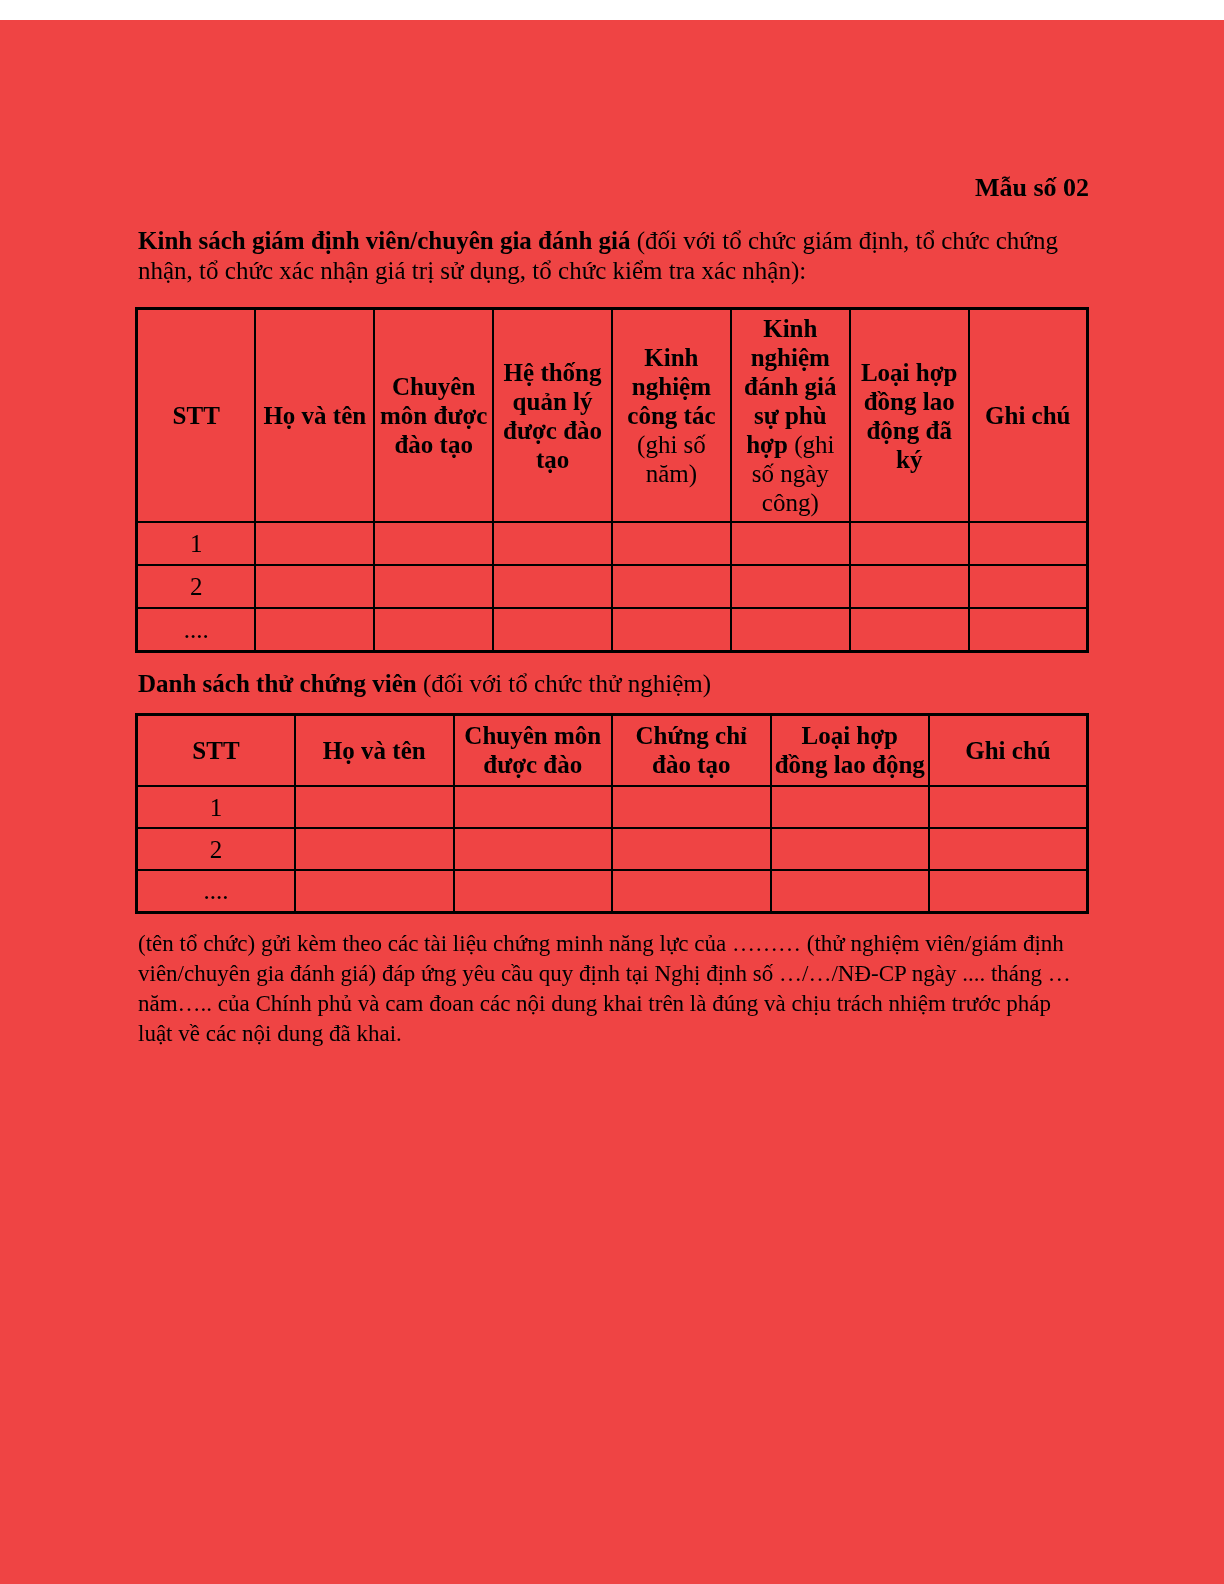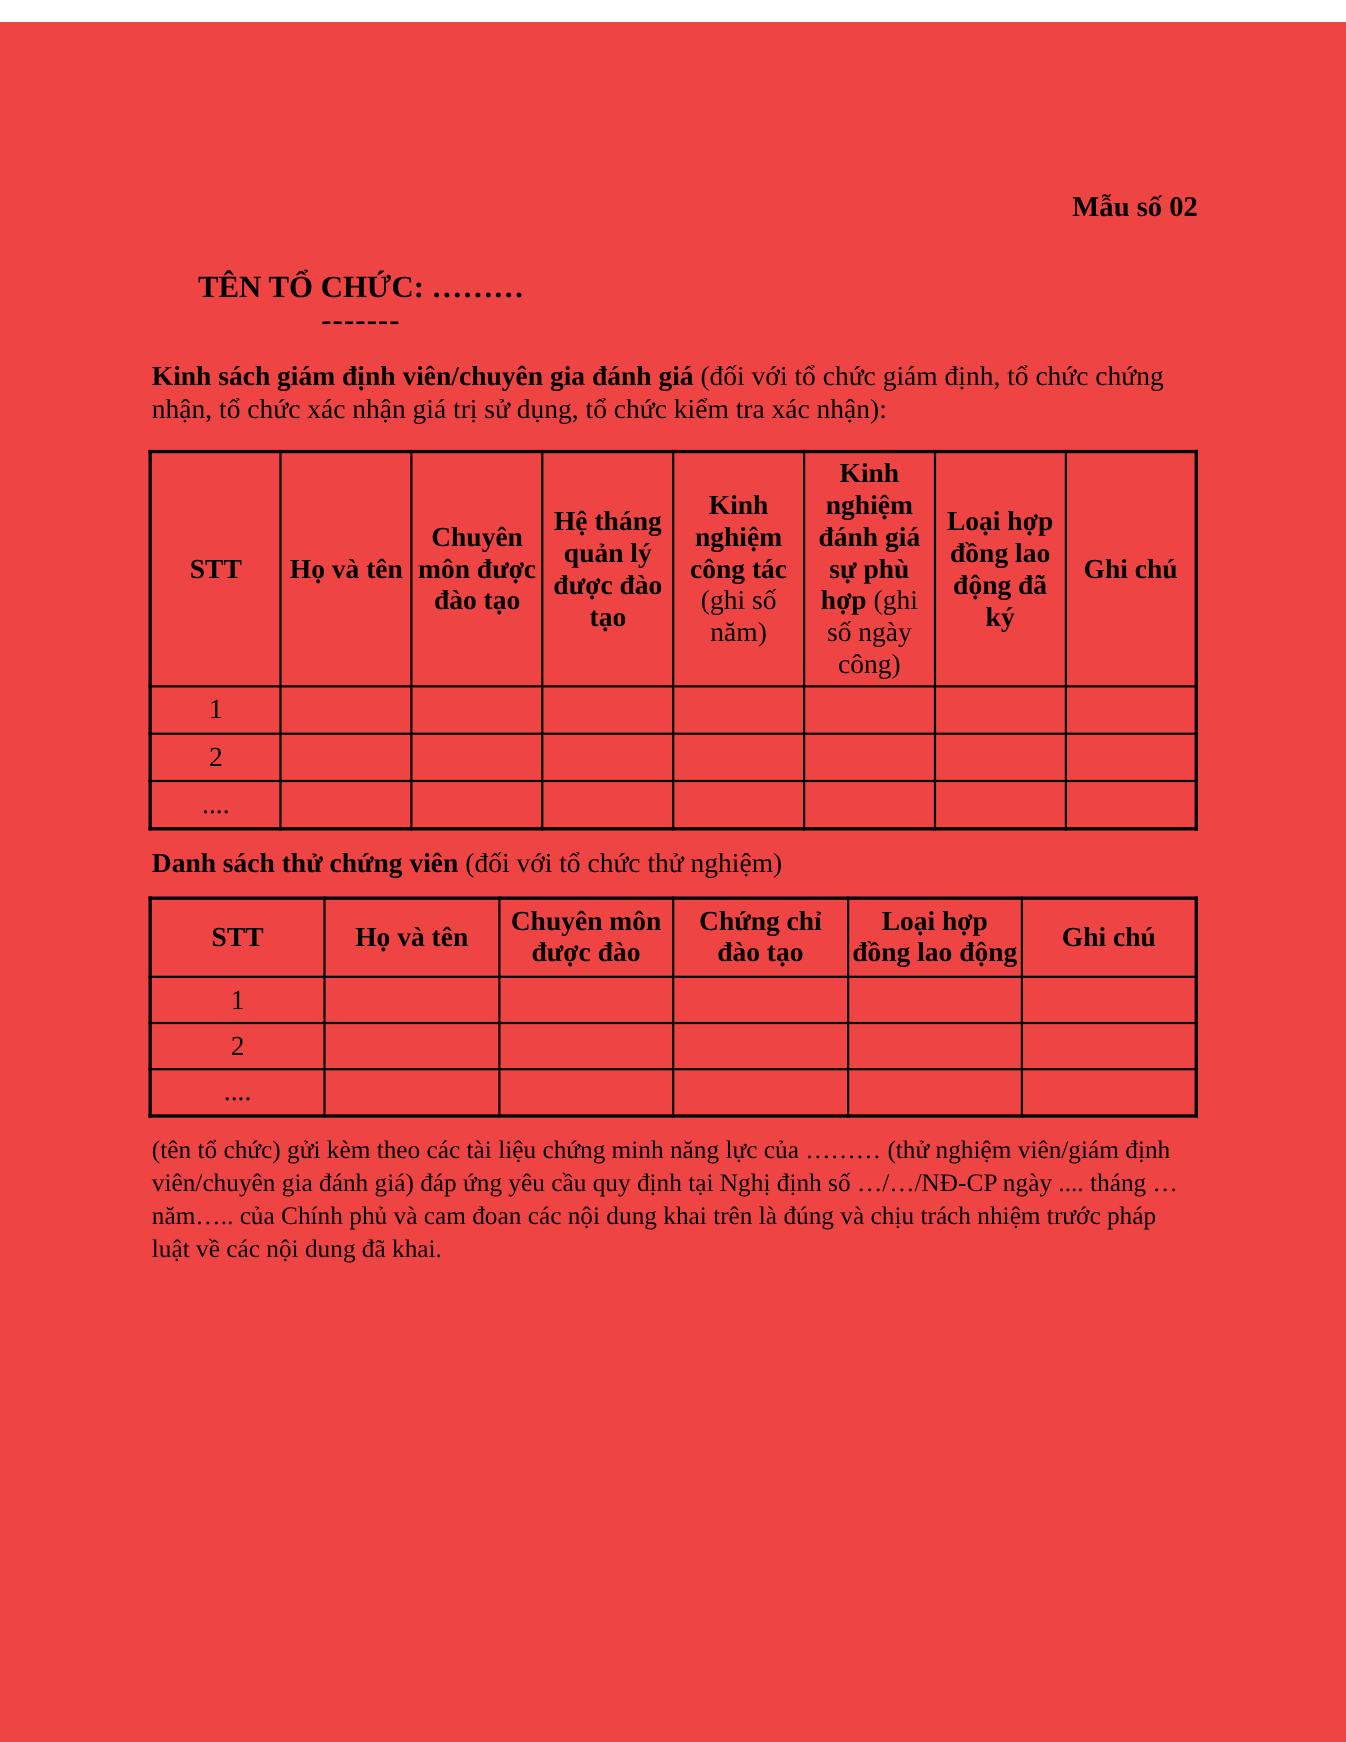--- a/index.html
+++ b/index.html
@@ -102,37 +102,33 @@
   }
 </style>
 </head>
 <body>
 
 <div class="page">
   <div class="content">
 
     <div class="form-number">Mẫu số 02</div>
 
-    <div class="org-block">
-      <div class="org-label">TÊN TỔ CHỨC: ………</div>
-      <div class="org-divider">-------</div>
-    </div>
 
 
     <p class="section-heading"><span class="hb">Kinh sách giám định viên/chuyên gia đánh giá</span><span class="hn"> (đối với tổ chức giám định, tổ chức chứng nhận, tổ chức xác nhận giá trị sử dụng, tổ chức kiểm tra xác nhận):</span></p>
 
     <table class="t1">
       <thead>
         <tr>
           <th><span class="hb">STT</span><span class="hn"></span></th>
           <th><span class="hb">Họ và tên</span><span class="hn"></span></th>
           <th><span class="hb">Chuyên
 môn được
 đào tạo</span><span class="hn"></span></th>
-          <th><span class="hb">Hệ tháng
+          <th><span class="hb">Hệ thống
 quản lý
 được đào
 tạo</span><span class="hn"></span></th>
           <th><span class="hb">Kinh
 nghiệm
 công tác</span><span class="hn">
 (ghi số
 năm)</span></th>
           <th><span class="hb">Kinh
 nghiệm

